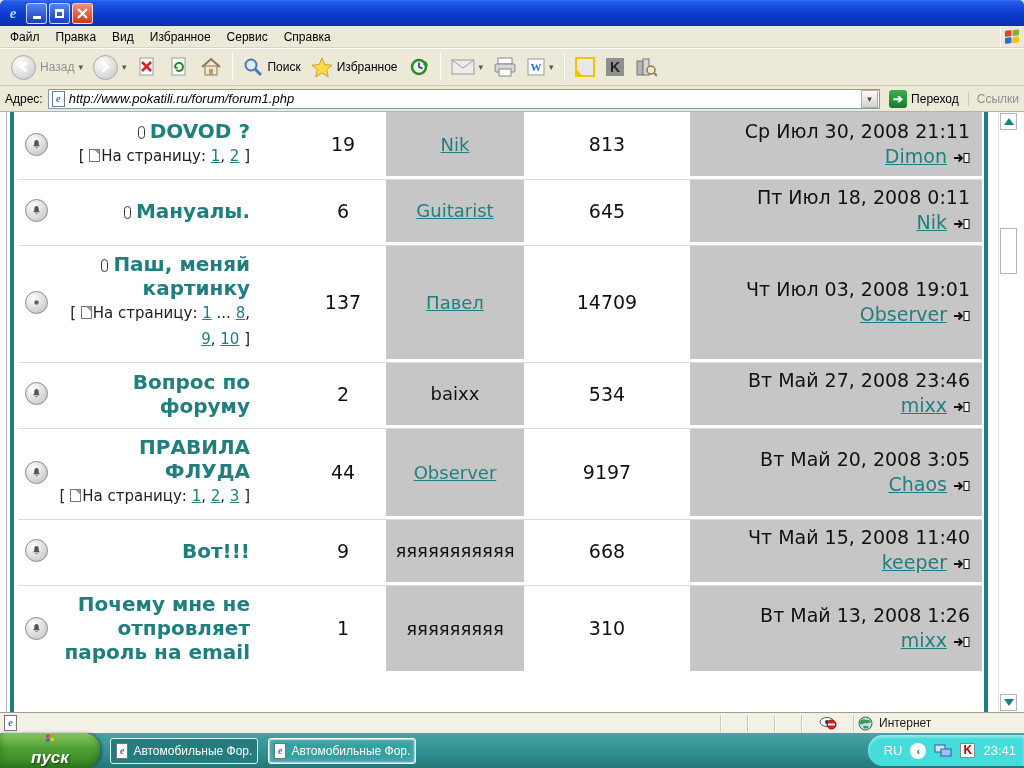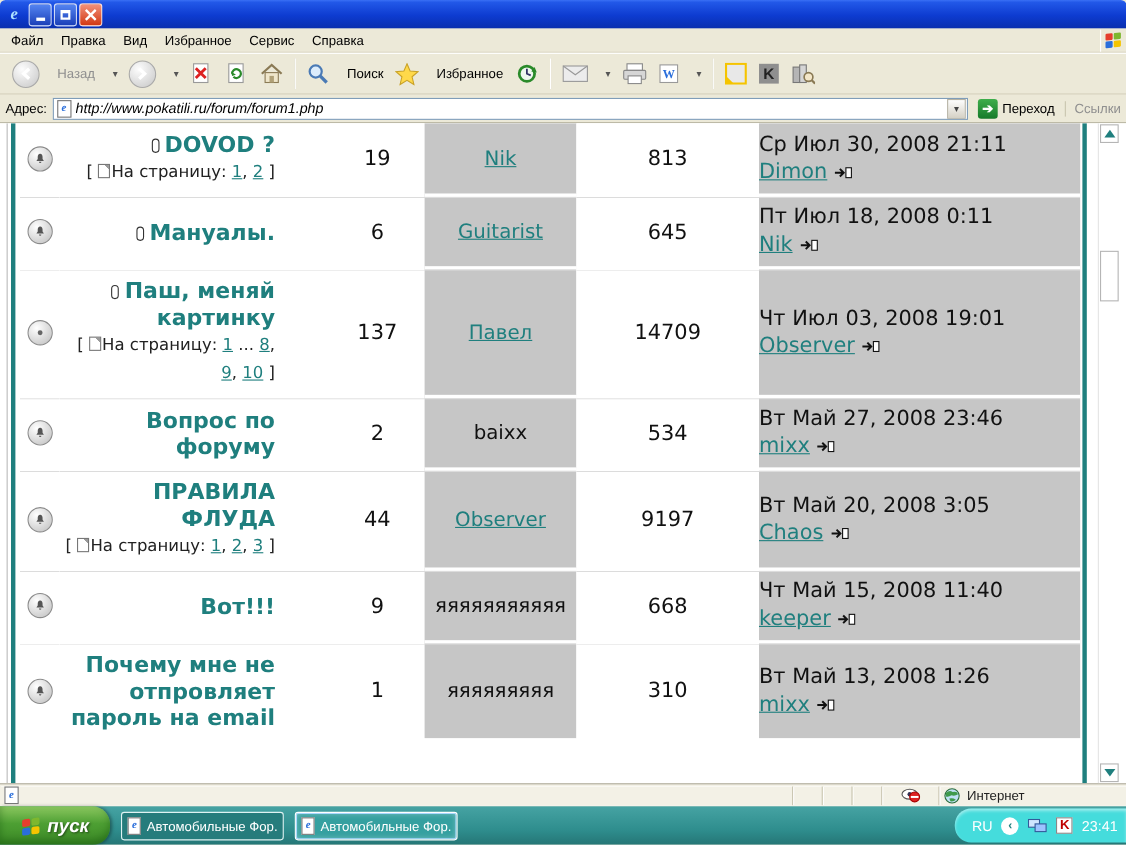--- a/index.html
+++ b/index.html
@@ -24,21 +24,21 @@
   
   .menubar { height:22px; background:#ece9d8; display:flex; align-items:center; padding:0 2px;
     border-bottom:1px solid #d8d4c0; font-size:12px; }
   .menu-item { padding:2px 8px; color:#000; cursor:default; }
   .brand-logo { margin-left:auto; width:22px; height:20px; display:flex; align-items:center; justify-content:center;
     border-left:1px solid #fff; }
 
   
   .toolbar { height:38px; background:#ece9d8; border-top:1px solid #fff; border-bottom:1px solid #cfcbb5;
     display:flex; align-items:center; padding:0 6px; font-size:12px; }
-  .tb-btn { display:flex; align-items:center; gap:16px; padding:3px 5px; border-radius:2px; }
+  .tb-btn { display:flex; align-items:center; gap:4px; padding:3px 5px; border-radius:2px; }
   .tb-label { color:#000; }
   .tb-label.disabled { color:#8f8f8f; }
   .tb-sep { width:1px; align-self:stretch; margin:4px 5px; background:#c9c5af; border-right:1px solid #fff; }
   .dd { font-size:9px; color:#555; }
   .navcircle { width:25px; height:25px; border-radius:50%; border:1px solid #a9a9a9;
     background:radial-gradient(circle at 35% 30%,#fdfdfd,#c6c6c6); display:flex; align-items:center; justify-content:center; }
 
   
   .addressbar { height:26px; background:#ece9d8; display:flex; align-items:center; gap:5px; padding:0 5px;
     font-size:12px; border-bottom:1px solid #b9b5a2; }
@@ -64,21 +64,21 @@
   tr:first-child td { border-top:0; box-shadow:none; }
   col.c-icon   { width:36px; }
   col.c-title  { width:246px; }
   col.c-repl   { width:86px; }
   col.c-auth   { width:138px; }
   col.c-views  { width:166px; }
   td.icon-cell { text-align:center; }
   td.title-cell{ padding:7px 50px 7px 4px; }
   td.repl-cell, td.views-cell { text-align:center; font-size:19px; color:#111; background:#fff;margin-top:44px; }
   td.auth-cell { text-align:center; font-size:18px; background:var(--cell_gray,#c6c6c6); }
-  td.last-cell { text-align:left; font-size:19px; background:var(--cell_gray,#c6c6c6); padding:6px 0; }
+  td.last-cell { text-align:right; font-size:19px; background:var(--cell_gray,#c6c6c6); padding:6px 12px; }
 
   .topic-title { color:var(--accent_teal,#1f7f7e); font-weight:bold; font-size:20px; line-height:24px;
     text-decoration:none; }
   .pages { font-size:15px; line-height:26px; color:#222; }
   a.tlink { color:var(--accent_teal,#1f7f7e); text-decoration:underline; }
   .auth-plain { color:#111; text-decoration:none; }
   .lp-date { color:#111; line-height:25px; }
   .lp-author { line-height:25px; }
 
   .t-icon { width:23px; height:23px; border-radius:50%; border:1px solid #8a8a8a; margin:0 auto;
@@ -110,21 +110,21 @@
   .sb-small { width:27px; }
   .sb-zone { width:170px; gap:6px; border-right:none; }
 
   
   .taskbar { height:35px; background:linear-gradient(180deg,#46a3a3,var(--taskbar_teal,#2f8e8e) 60%,#257676);
     display:flex; align-items:center; }
   .start-btn { height:35px; width:100px; border-radius:0 16px 16px 0;
     background:linear-gradient(180deg,#8cc860 0%,#4d9f33 45%,#3c8a26 100%);
     box-shadow:inset 0 -4px 8px rgba(0,60,0,.35), 2px 0 3px rgba(0,0,0,.35);
     display:flex; align-items:center; justify-content:center; gap:6px;
-    color:#fff; font:bold italic 17px "Liberation Sans",sans-serif; text-shadow:1px 1px 2px rgba(0,0,0,.5); }
+    color:#fff; font:bold italic 17px "Liberation Sans",sans-serif; text-shadow:1px 1px 2px rgba(0,0,0,.5);flex-direction:column; }
   .task-btn { width:148px; height:26px; margin-left:10px; border:1px solid #dff2f2; border-radius:3px;
     background:#267c7c; color:#fff; font-size:12px; display:flex; align-items:center; gap:5px; padding:0 5px; }
   .task-btn.active { background:#35a0a0; box-shadow:inset 0 0 0 1px #a9d8ff, inset 0 0 6px rgba(255,255,255,.4); border-color:#fff; }
   .task-btn .t-text { white-space:nowrap; overflow:hidden; }
   .tray { margin-left:auto; height:31px; background:var(--tray_cyan,#45dcdc); border-radius:15px 0 0 15px;
     display:flex; align-items:center; gap:8px; padding:0 8px 0 16px; box-shadow:inset 0 2px 3px rgba(255,255,255,.5); }
   .tray .lang { color:#fff; font-size:13px; }
   .tray .clock { color:#fff; font-size:13px; }
   .chev { width:16px; height:16px; border-radius:50%; background:#fff; color:#1f7f7e; font-weight:bold;
     font-size:11px; display:flex; align-items:center; justify-content:center; }

